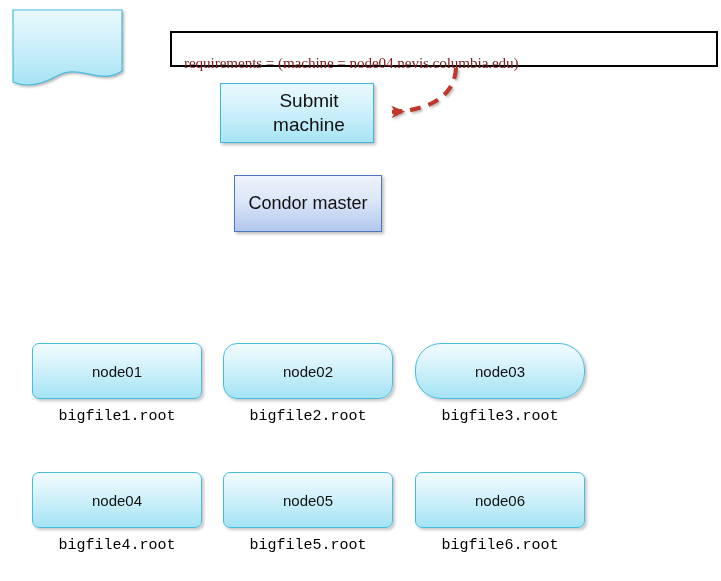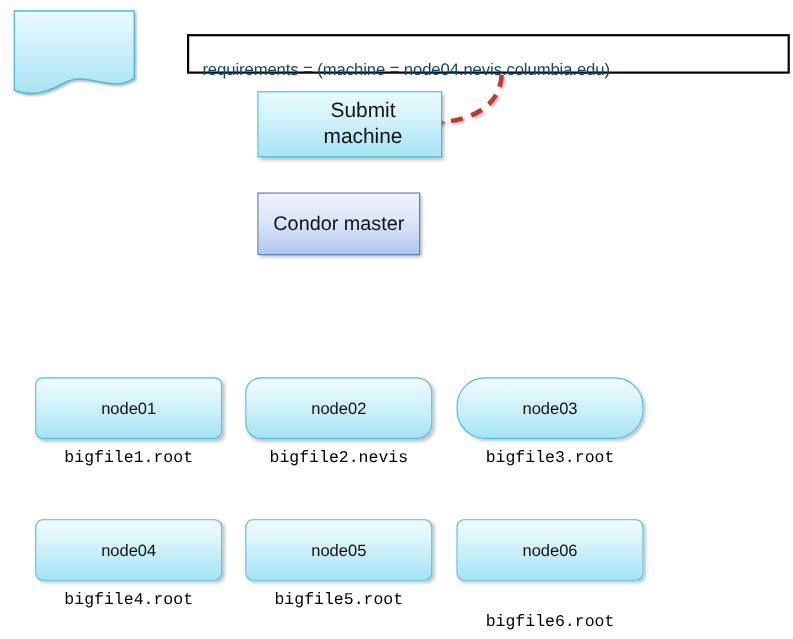--- a/index.html
+++ b/index.html
@@ -57,44 +57,44 @@
     width: 548px;
     height: 36px;
     border: 2px solid #000000;
     background: #ffffff;
     box-sizing: border-box;
     display: flex;
     align-items: center;
     z-index: 4;
   }
   .code-box .code-text {
-    font-family: Liberation Sans, sans-serif;
+    font-family: Liberation Serif, serif;
     font-size: 15.2px;
-    color: #0c4a6e;
+    color: #7f1d1d;
     white-space: nowrap;
     padding-left: 12px;
     letter-spacing: -0.1px;
     margin-top: 28px;
   }
 
   
   .box {
     position: absolute;
     box-sizing: border-box;
     display: flex;
     align-items: center;
     justify-content: center;
     text-align: center;
     color: #111111;
     z-index: 3;
   }
   .box-submit {
-    left: 234px;
+    left: 220px;
     top: 83px;
-    width: 168px;
+    width: 154px;
     height: 60px;
     border: 1px solid #3fb6d8;
     background: linear-gradient(to bottom, #eaf9fd 0%, #d4f2fb 38%, #a7e4f4 100%);
     box-shadow: 2px 2px 3px rgba(110,110,110,0.45);
     font-size: 19px;
     line-height: 1.25;
     padding-left: 24px;
   }
   .box-condor {
     left: 234px;
@@ -202,30 +202,30 @@
     <span>node01</span>
   </div>
   <div class="box box-node" style="left:223px; top:343px;border-radius:14px;">
     <span>node02</span>
   </div>
   <div class="box box-node" style="left:415px; top:343px;border-radius:26px;">
     <span>node03</span>
   </div>
 
   <div class="file-label" style="left:32px;  top:408px;">bigfile1.root</div>
-  <div class="file-label" style="left:223px; top:408px;">bigfile2.nevis</div>
+  <div class="file-label" style="left:223px; top:408px;">bigfile2.root</div>
   <div class="file-label" style="left:415px; top:408px;">bigfile3.root</div>
 
   <div class="box box-node" style="left:32px;  top:472px;">
     <span>node04</span>
   </div>
   <div class="box box-node" style="left:223px; top:472px;">
     <span>node05</span>
   </div>
   <div class="box box-node" style="left:415px; top:472px;">
     <span>node06</span>
   </div>
 
   <div class="file-label" style="left:32px;  top:537px;">bigfile4.root</div>
   <div class="file-label" style="left:223px; top:537px;">bigfile5.root</div>
-  <div class="file-label" style="left:415px; top:557px;">bigfile6.root</div>
+  <div class="file-label" style="left:415px; top:537px;">bigfile6.root</div>
 
 </div>
 
 </body></html>

